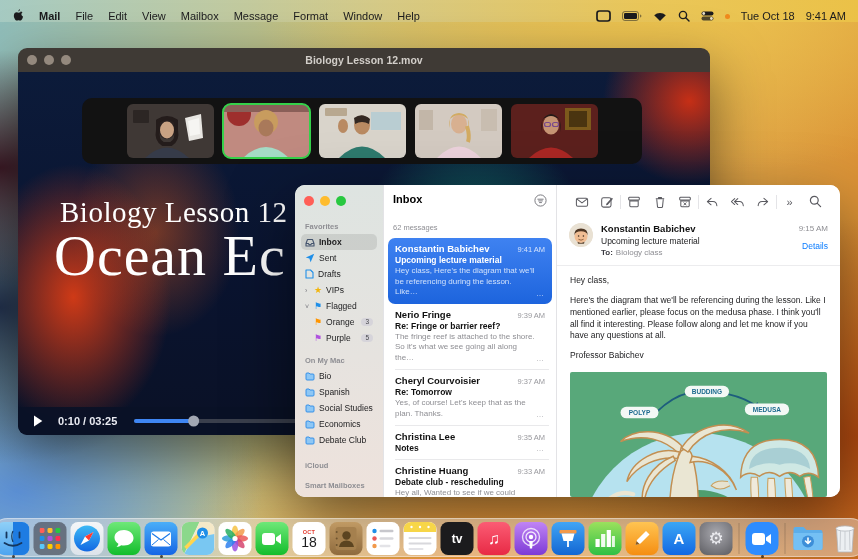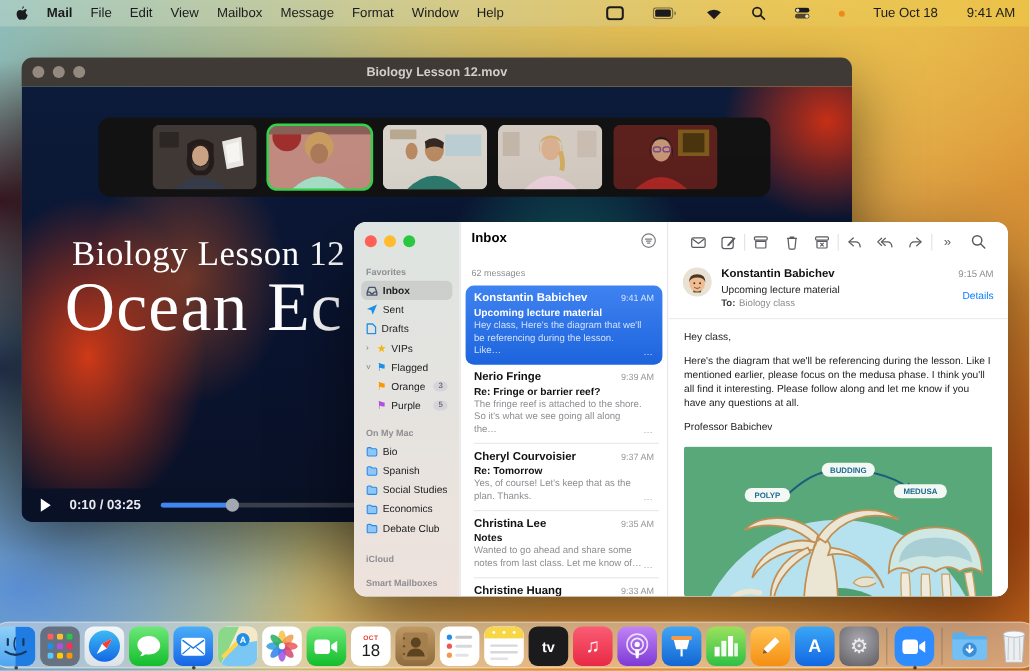--- a/index.html
+++ b/index.html
@@ -11,26 +11,26 @@
       radial-gradient(42% 30% at 0% 30%, #3d1a26 0%, rgba(61,26,38,0) 70%),
       radial-gradient(36% 40% at 0% 55%, #23324e 0%, rgba(35,50,78,0) 70%),
       radial-gradient(44% 46% at 2% 88%, #5d92d8 0%, rgba(93,146,216,0) 65%),
       radial-gradient(60% 55% at 58% 100%, #ef9434 0%, rgba(239,148,52,0) 62%),
       radial-gradient(55% 60% at 100% 78%, #b44a10 0%, rgba(180,74,16,0) 65%),
       radial-gradient(70% 45% at 78% 0%, #ecc44e 0%, rgba(236,196,78,0) 70%),
       linear-gradient(100deg, #8fbdba 0%, #c9c17c 38%, #e2b254 68%, #d98a2e 100%);
   }
 
   
-  #menubar { position:absolute; top:0; left:0; right:0; height:22px; display:flex; align-items:center;
+  #menubar { position:absolute; top:0; left:0; right:0; height:22px; display:flex; align-items:flex-end;
     padding:0 12px; gap:15px; font-size:11px; color:#1b1b1d;
     background:linear-gradient(90deg, rgba(170,205,196,.85), rgba(214,204,140,.8) 45%, rgba(233,199,92,.8) 75%, rgba(236,196,72,.85)); }
   .mb-item { white-space:nowrap; }
   .mb-bold { font-weight:700; }
-  #mb-right { margin-left:auto; display:flex; align-items:center; gap:24px; }
+  #mb-right { margin-left:auto; display:flex; align-items:center; gap:11px; }
   .mb-ico { display:flex; align-items:center; }
   .mb-dot { width:5px; height:5px; border-radius:50%; background:#f08a1d; }
 
   
   #video-win { position:absolute; left:18px; top:48px; width:692px; height:387px; border-radius:9px;
     box-shadow:0 22px 55px rgba(0,0,0,.5); }
   #vid-titlebar { height:24px; background:#3f3a35; border-radius:9px 9px 0 0; position:relative;
     display:flex; align-items:center; justify-content:center; }
   #vid-titlebar .tl { position:absolute; left:9px; top:7px; display:flex; gap:7px; }
   #vid-titlebar .tl i { width:10px; height:10px; border-radius:50%; background:#94897e; display:block; }
@@ -436,21 +436,20 @@
           <span class="tdots">…</span>
         </div>
         <div class="msg-sep"></div>
 
         <div class="msg">
           <div class="row1">
               <span class="sender">Christina Lee</span>
               <span class="time">9:35 AM</span>
             </div>
           <div class="subj">Notes</div>
-          <div class="prev">Wanted to go ahead and share some notes from last class. Let me know of…</div>
           <span class="tdots">…</span>
         </div>
         <div class="msg-sep"></div>
 
         <div class="msg">
           <div class="row1">
               <span class="sender">Christine Huang</span>
               <span class="time">9:33 AM</span>
             </div>
           <div class="subj">Debate club - rescheduling</div>

